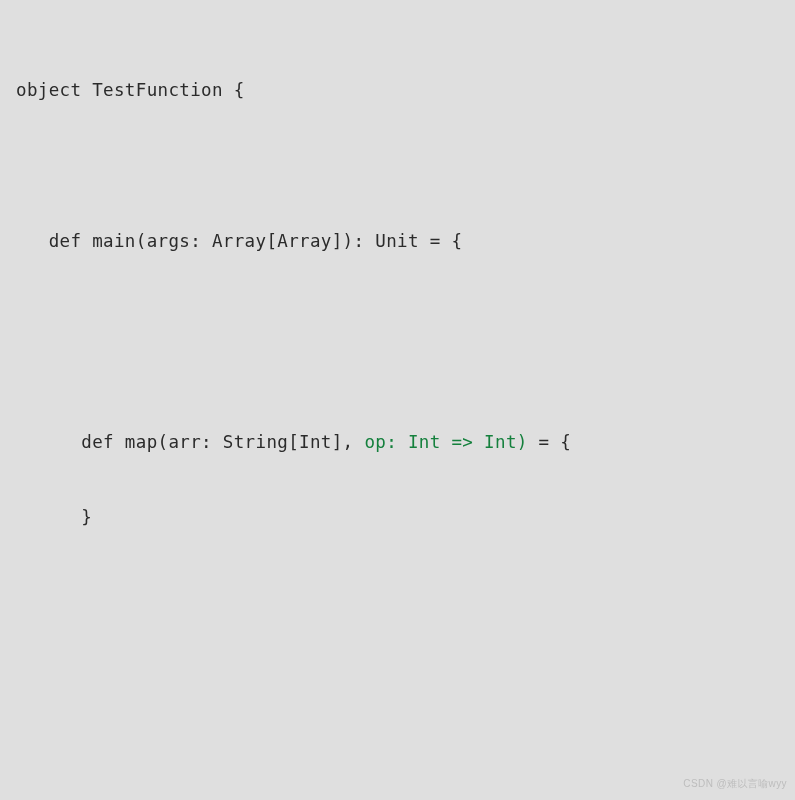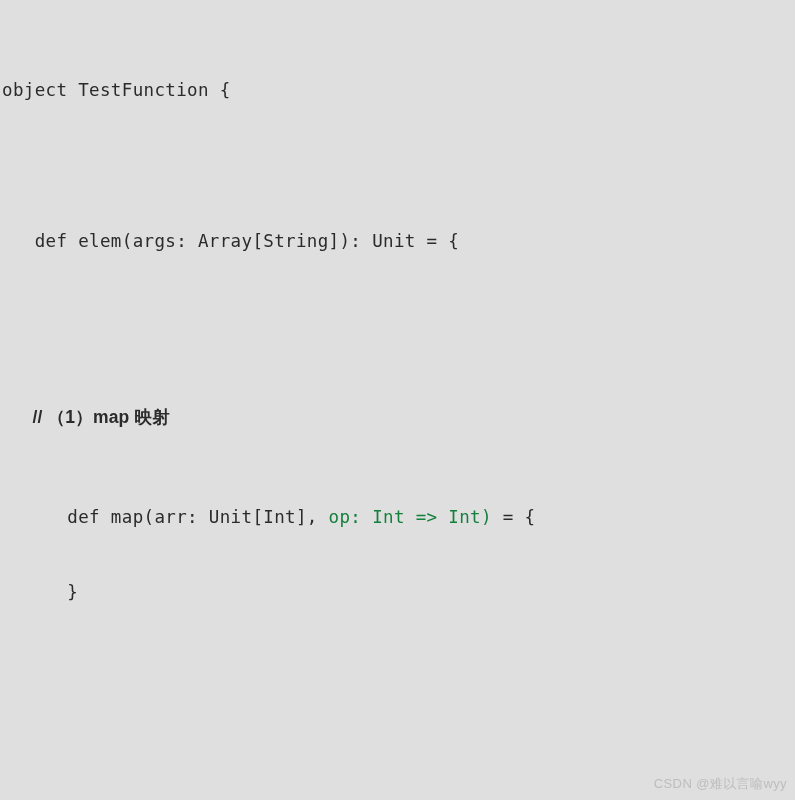--- a/index.html
+++ b/index.html
@@ -22,66 +22,65 @@
   }
   .code-block {
     position: relative;
     white-space: pre-wrap;
     word-break: break-all;
   }
   .line {
     white-space: pre-wrap;
     min-height: 25.1px;
     letter-spacing: 0.35px;
-    padding-left: 2px;
+    padding-left: 16px;
   }
   .line.blank { white-space: pre; }
   .tok-plain { color: #2b2b2b; }
   .tok-red { color: #ec4941; }
   
   .line.comment {
     font-family: "DejaVu Sans Mono", "Liberation Mono", monospace;
     letter-spacing: 0;
   }
   .cjk {
     font-family: "Liberation Sans", "DejaVu Sans", sans-serif;
     font-weight: 700;
     font-size: 17.5px;
     letter-spacing: 0.2px;
   }
   .watermark {
     position: absolute;
     right: 8px;
     bottom: 4px;
-    font-size: 13px;
+    font-size: 10px;
     color: #bdbdbd;
     font-family: "Liberation Sans", "DejaVu Sans", sans-serif;
     letter-spacing: 0.4px;
     white-space: nowrap;
     pointer-events: none;
   }
   .watermark .wm-cjk {
     font-family: "Liberation Sans", "DejaVu Sans", sans-serif;
   }
 </style>
 </head>
 <body>
 
 <div id="page" style="background: rgb(223, 223, 223);">
 
   <div class="code-block">
 
     <div class="line"><span class="tok-plain" style="color: rgb(43, 43, 43);">object TestFunction {</span></div>
     <div class="line blank"><span></span>&nbsp;</div>
-    <div class="line"><span class="tok-plain" style="color: rgb(43, 43, 43);">   def elem(args: Array[String]): Unit = {</span></div>
+    <div class="line"><span class="tok-plain" style="color: rgb(43, 43, 43);">   def main(args: Array[Array]): Unit = {</span></div>
     <div class="line blank"><span></span>&nbsp;</div>
 
-    <div class="line comment"><span class="cjk" style="color: rgb(43, 43, 43);">      // （1）map 映射</span></div>
 
-    <div class="line"><span class="tok-plain" style="color: rgb(43, 43, 43);">      def map(arr: Unit[Int], </span><span class="tok-red" style="color: #15803d;">op: Int =&gt; Int)</span><span class="tok-plain" style="color: rgb(43, 43, 43);"> = {</span></div>
+    <div class="line"><span class="tok-plain" style="color: rgb(43, 43, 43);">      def map(arr: String[Int], </span><span class="tok-red" style="color: #15803d;">op: Int =&gt; Int)</span><span class="tok-plain" style="color: rgb(43, 43, 43);"> = {</span></div>
     <div class="line"><span class="tok-plain" style="color: rgb(43, 43, 43);">      }</span></div>
     <div class="line blank"><span></span>&nbsp;</div>
 
     
     
     
     
     
 
     

